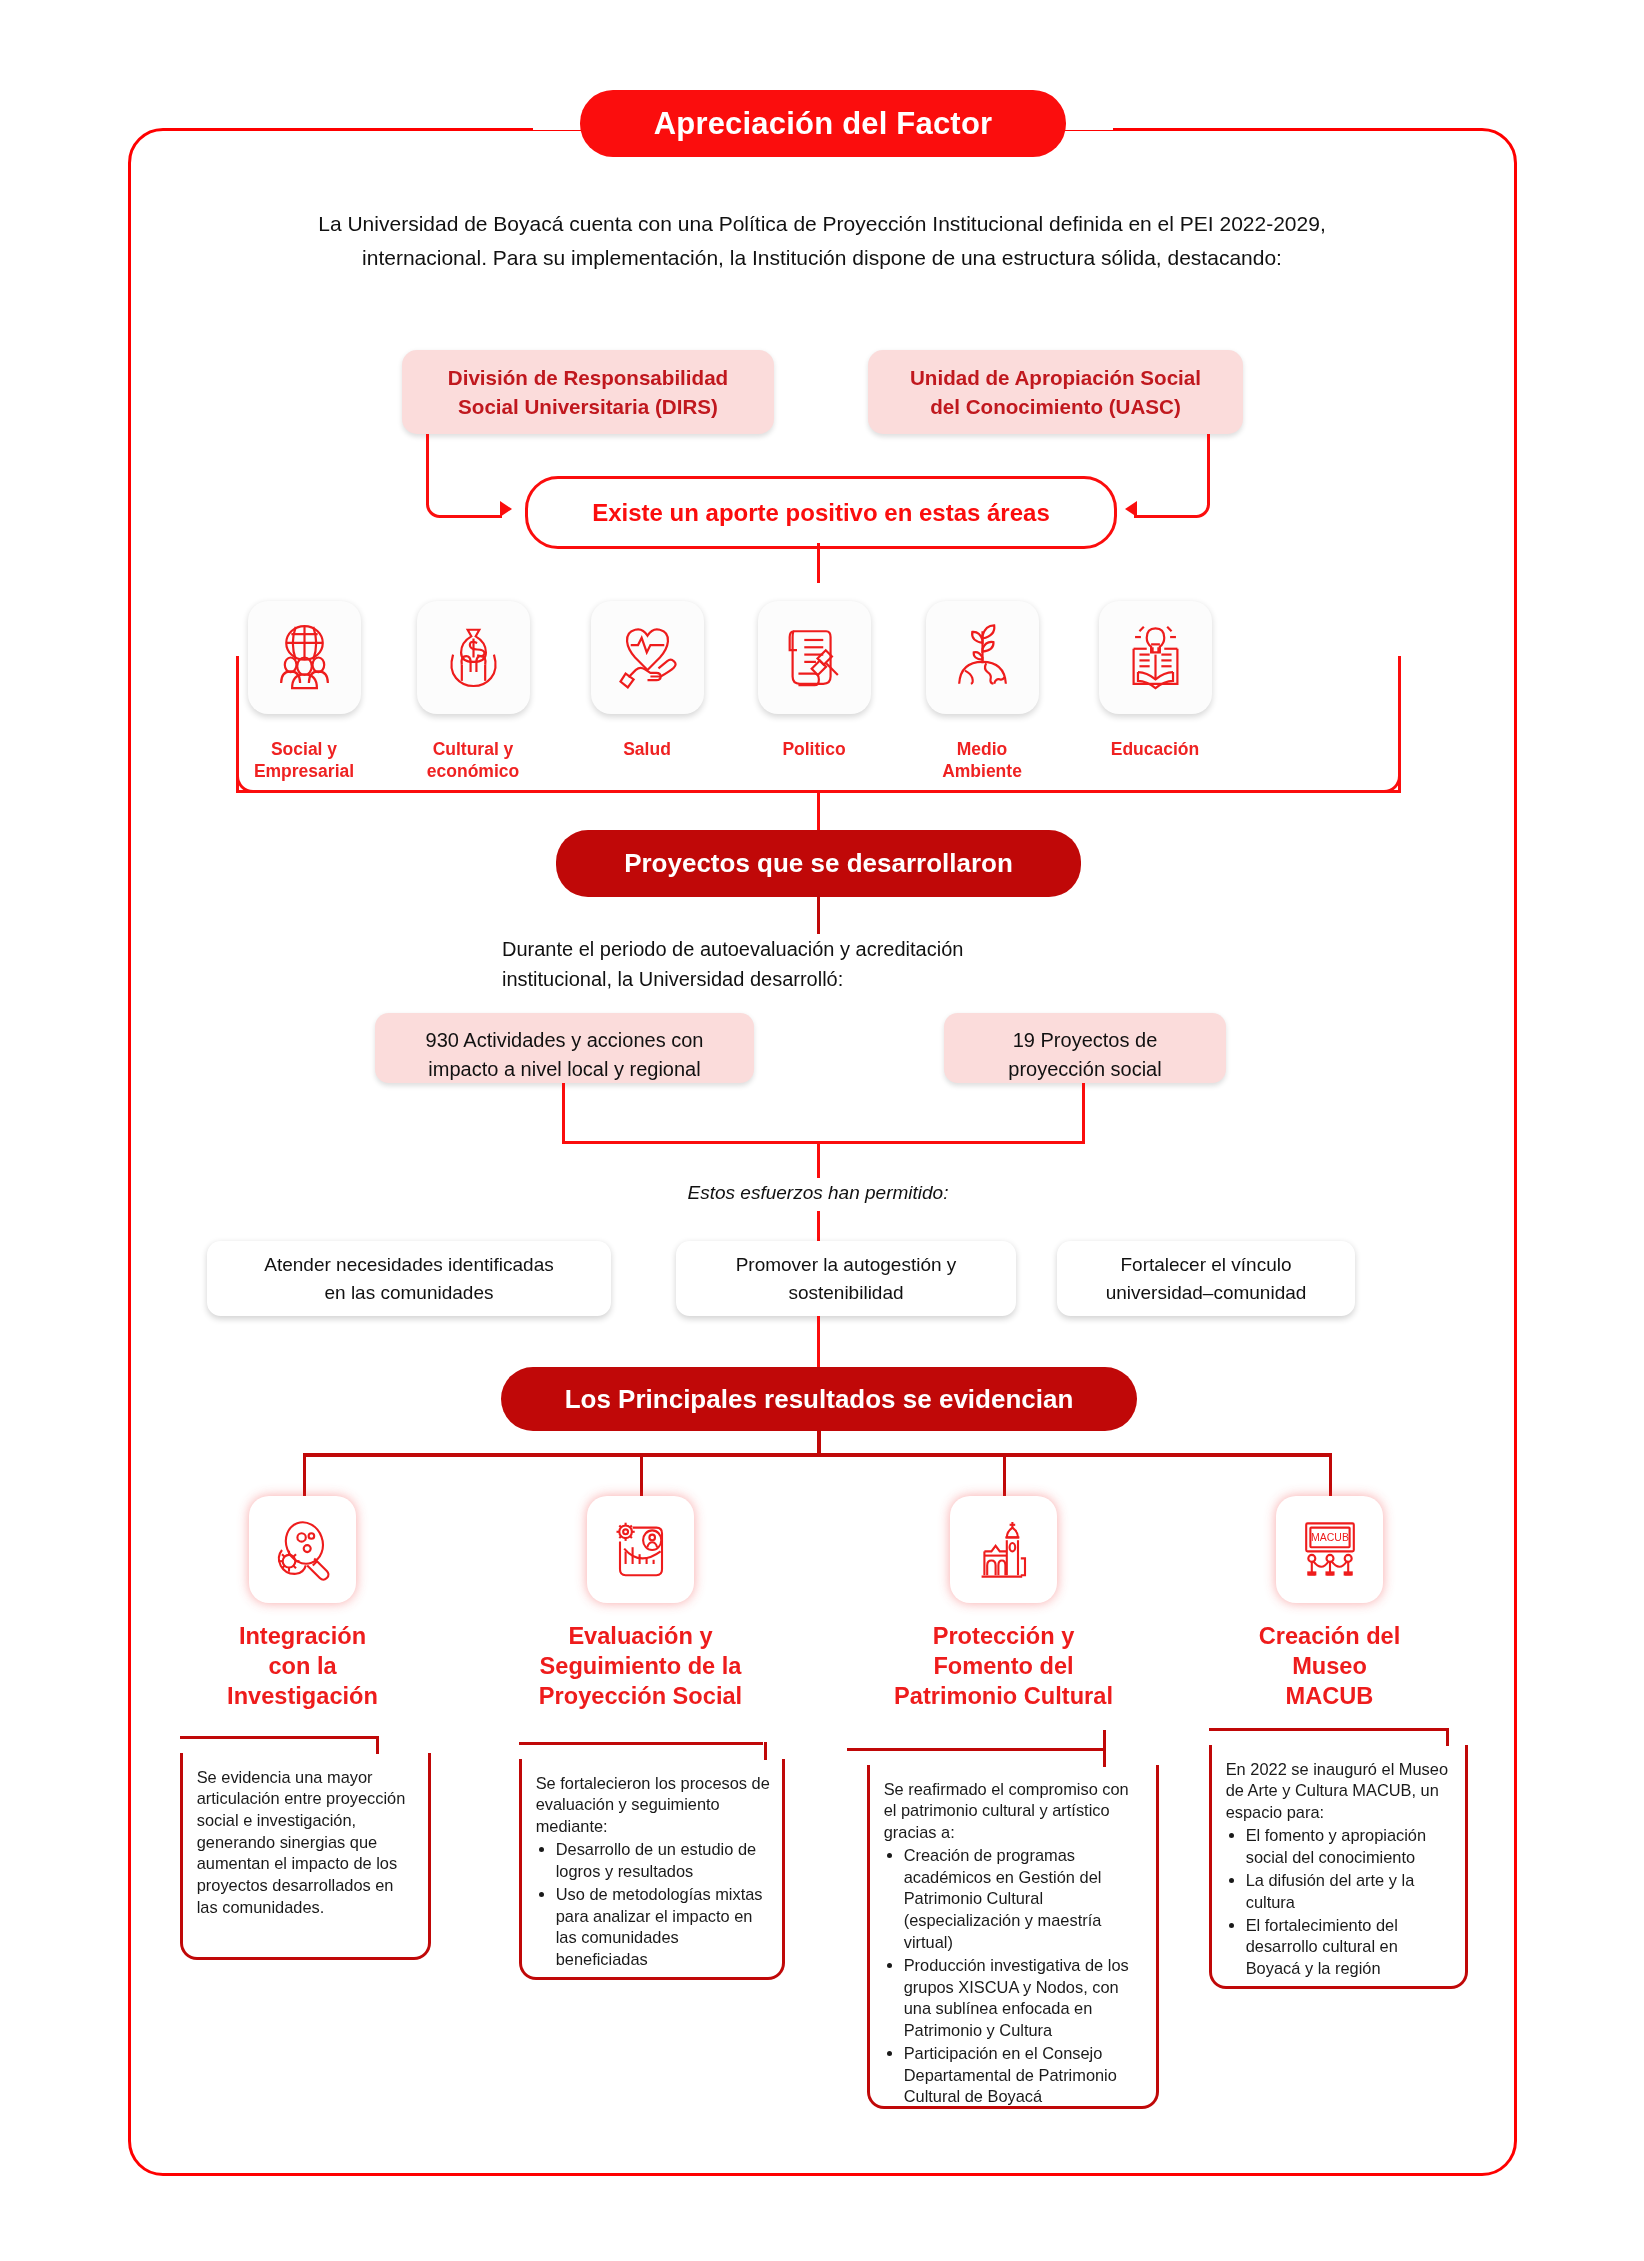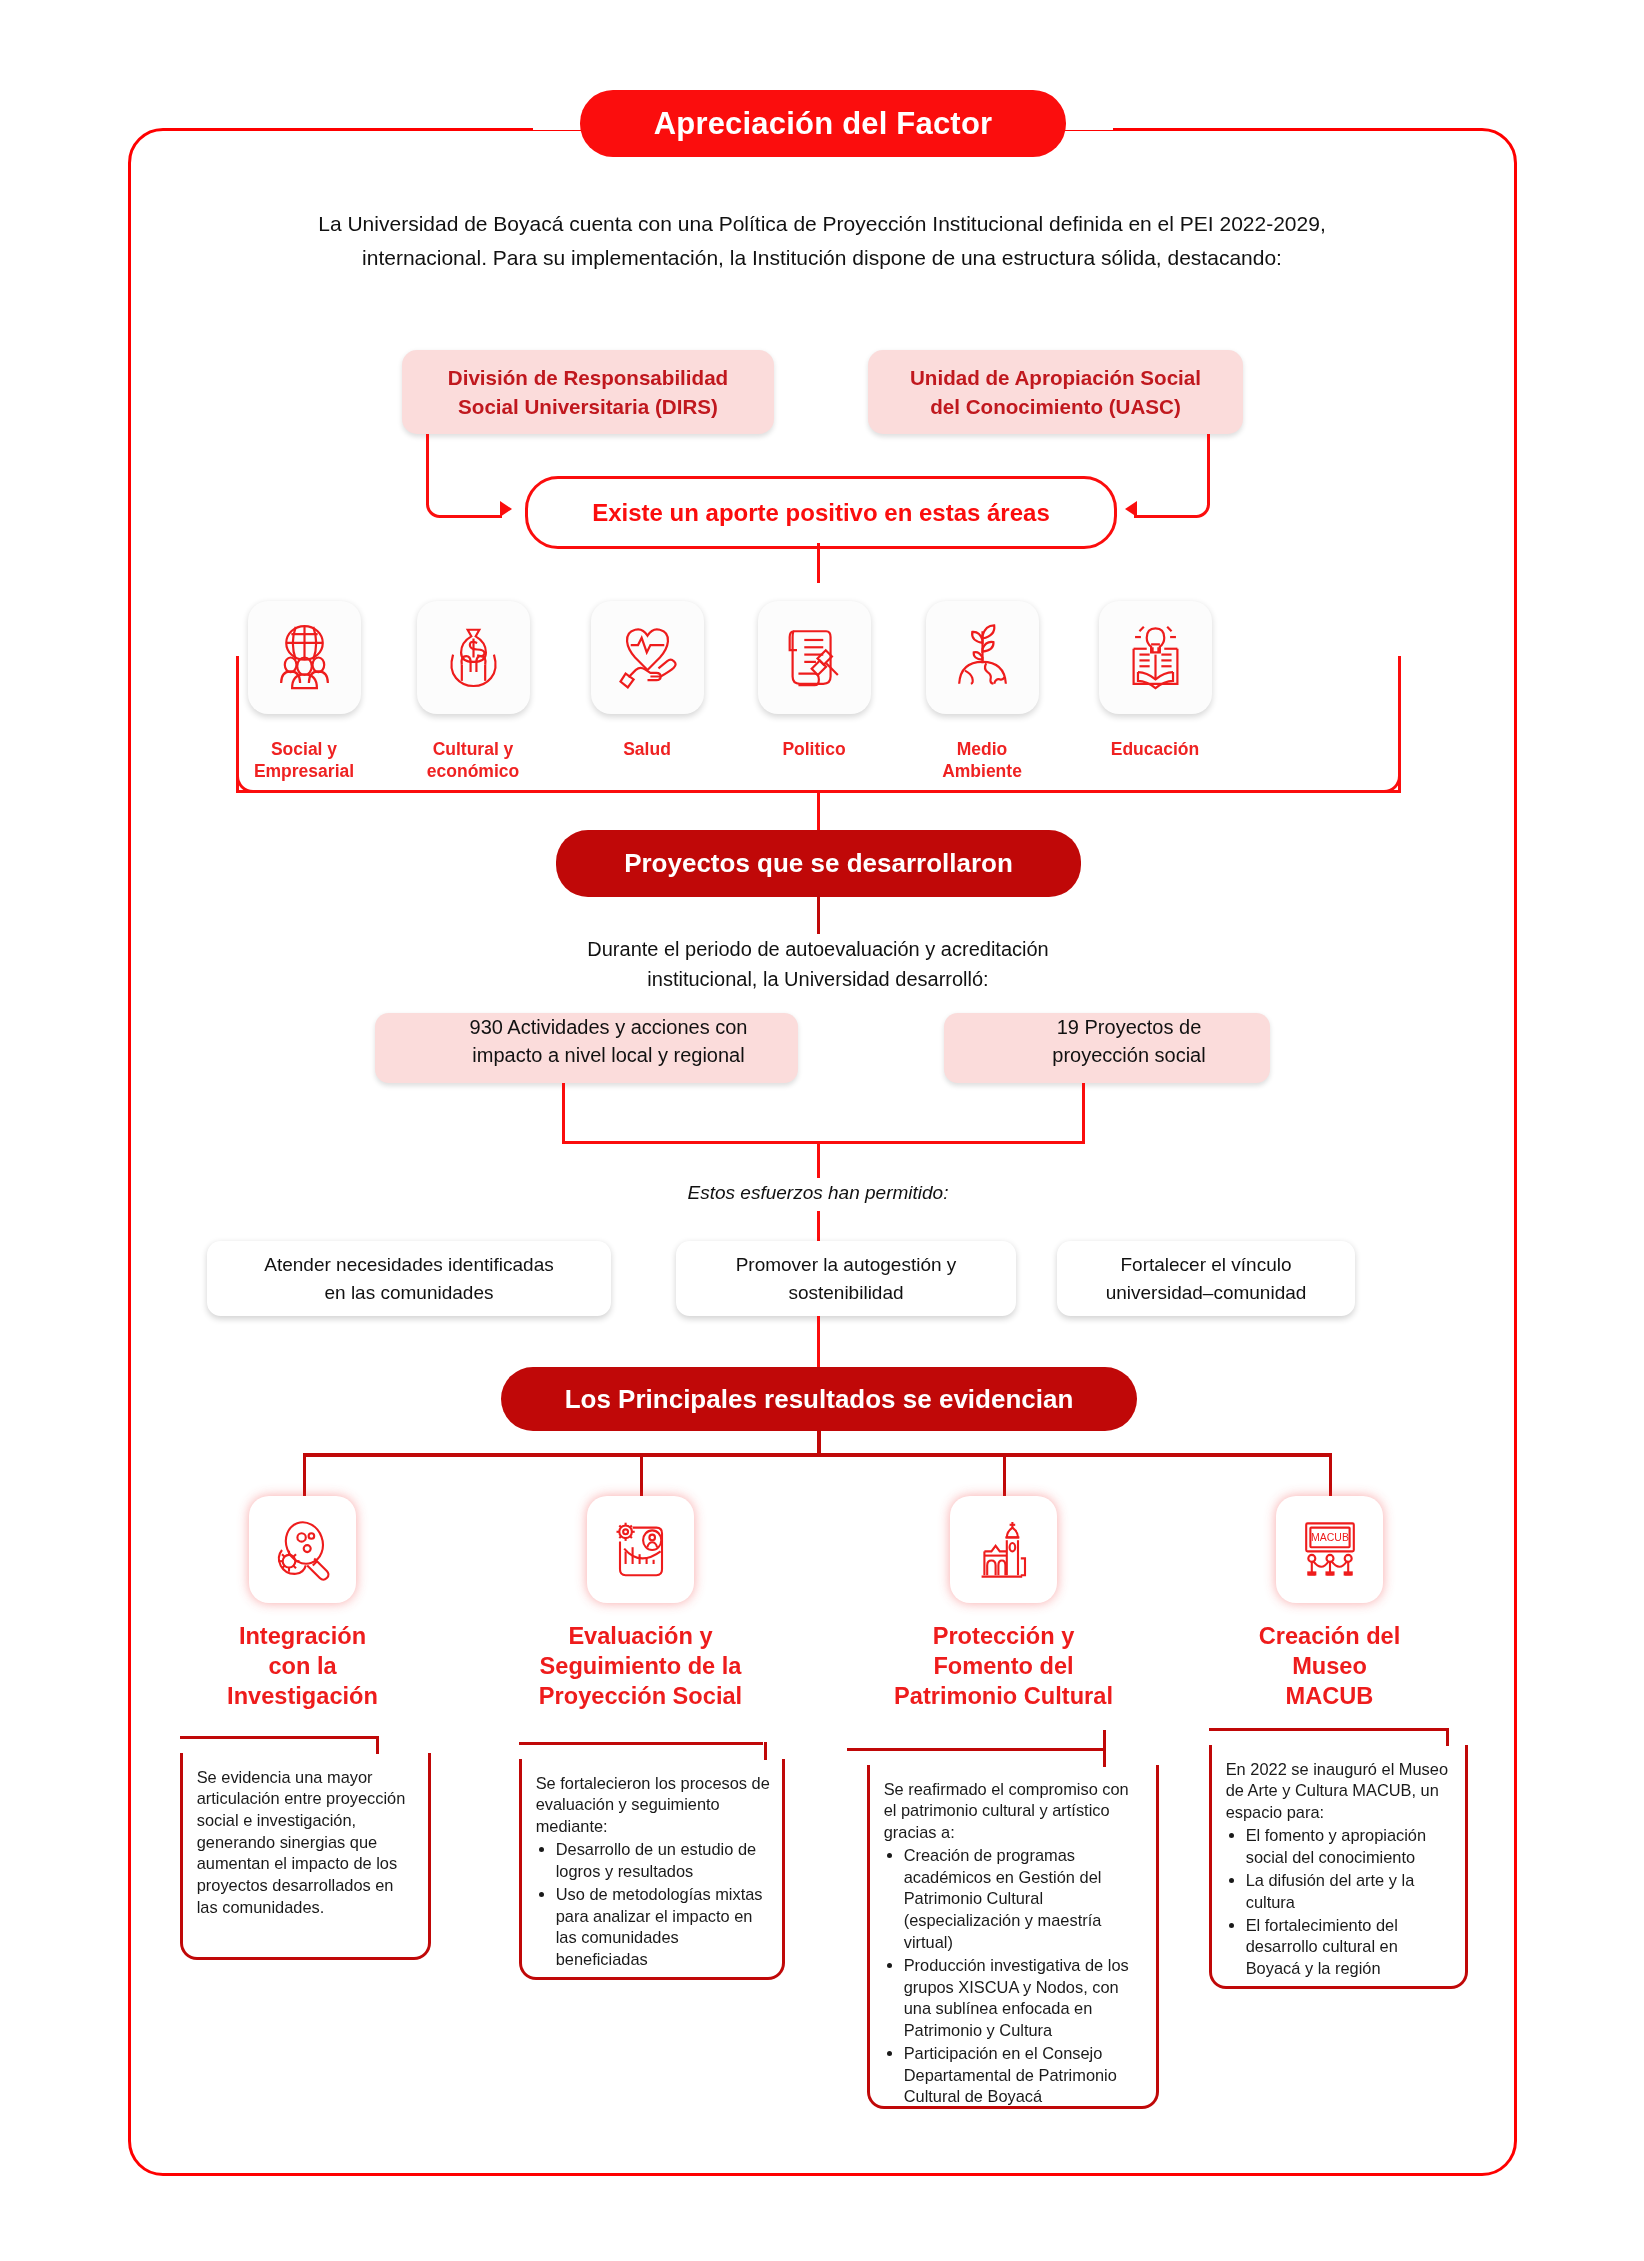--- a/index.html
+++ b/index.html
@@ -62,29 +62,28 @@
 
   
   .banner{
     position:absolute;background:#c00808;border-radius:32px;
     display:flex;align-items:center;justify-content:center;
     color:#ffffff;font-weight:bold;
   }
   #banner-proyectos{left:556px;top:830px;width:525px;height:67px;font-size:26px;}
   #banner-resultados{left:501px;top:1367px;width:636px;height:64px;font-size:26px;text-align:right;}
 
-  .subtext{position:absolute;text-align:center;font-size:20px;line-height:1.48;color:#111111;}
+  .subtext{position:absolute;font-size:20px;line-height:1.48;color:#111111;}
 
   
   .statbox{
     position:absolute;background:#fbdcdb;border-radius:13.7px;
-    display:flex;align-items:flex-start;justify-content:center;text-align:center;
+    display:flex;align-items:flex-end;justify-content:center;text-align:center;
     font-size:20px;line-height:1.42;color:#111111;
     box-shadow:0 2.3px 5.3px rgba(0,0,0,.13);
-    padding-left:44px;
   }
   #stat-930{left:375px;top:1013px;width:379px;height:70px;}
   #stat-19{left:944px;top:1013px;width:282px;height:70px;}
 
   .italic-note{position:absolute;text-align:center;font-size:19px;font-style:italic;color:#111111;}
 
   
   .wbox{
     position:absolute;background:#ffffff;border-radius:13.7px;
     display:flex;align-items:center;justify-content:center;text-align:center;

